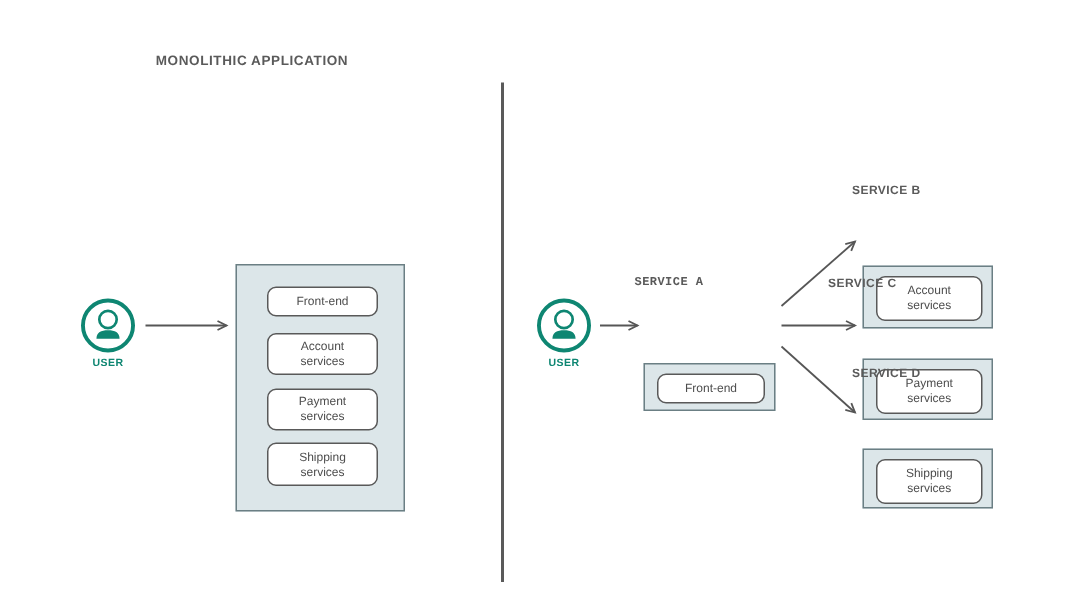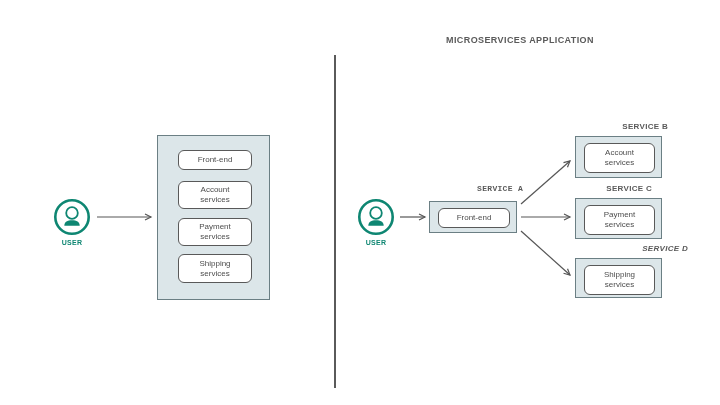--- a/index.html
+++ b/index.html
@@ -35,20 +35,21 @@
   .user-group.right-user { left: 357px; top: 198px; }
   .user-label {
     position: absolute; top: 41px; left: 0; width: 38px;
     text-align: center; font-size: 7px; font-weight: bold;
     letter-spacing: 0.3px; color: var(--teal);
   }
 
   .container-box {
     position: absolute; background: var(--container_fill);
     border: 1px solid var(--container_border);
+    margin-top: 41px;
   }
   .monolith-container { left: 157px; top: 135px; width: 113px; height: 165px; }
   .service-a-container { left: 429px; top: 201px; width: 88px; height: 32px; }
   .service-b-container { left: 575px; top: 136px; width: 87px; height: 42px; }
   .service-c-container { left: 575px; top: 198px; width: 87px; height: 41px; }
   .service-d-container { left: 575px; top: 258px; width: 87px; height: 40px; }
 
   .node {
     position: absolute; background: #ffffff;
     border: 1px solid var(--box_border); border-radius: 6px;
@@ -61,42 +62,42 @@
   .mono-node { left: 20px; width: 74px; }
   .mono-node.n0 { top: 14px;  height: 20px; }
   .mono-node.n1 { top: 45px;  height: 28px; }
   .mono-node.n2 { top: 82px;  height: 28px; }
   .mono-node.n3 { top: 118px; height: 29px; }
 
   .svc-a-node { left: 8px; top: 6px; width: 72px; height: 20px; }
   .svc-node   { left: 8px; top: 6px; width: 71px; height: 30px; }
 
   .service-label {
-    position: absolute; width: 100px; text-align: right;
+    position: absolute; width: 100px; text-align: left;
     font-size: 8px; font-weight: bold; letter-spacing: 0.3px;
     color: var(--title_gray);
   }
   .label-a { left: 423px; top: 184px; font-family: Liberation Mono, monospace; }
   .label-b { left: 568px; top: 122px; }
   .label-c { left: 552px; top: 184px; }
-  .label-d { left: 588px; top: 244px; font-style: italic; }
+  .label-d { left: 568px; top: 244px; }
 
   .arrow-layer { position: absolute; left: 0; top: 0; width: 720px; height: 405px; pointer-events: none; }
   .arrow-layer line { stroke: var(--arrow); stroke-width: 1.2; }
   .arrow-layer marker path { stroke: var(--arrow); }
 
   .user-icon-svg circle { stroke: var(--teal); fill: none; }
   .user-icon-svg path { fill: var(--teal); }
 </style>
 </head>
 <body>
 
 <div class="canvas">
 
-  <div class="panel-title right">MICROSERVICES APPLICATION</div>
+  <div class="panel-title left">MONOLITHIC APPLICATION</div>
 
   <div class="divider"></div>
 
   <div class="user-group left-user">
     <svg class="user-icon-svg" width="38" height="38" viewBox="0 0 38 38">
       <circle cx="19" cy="19" r="16.7" stroke-width="2.6"></circle>
       <circle cx="19" cy="15" r="5.8" stroke-width="1.8"></circle>
       <path d="M11.3,27.8 c0,-4.2 3.1,-5.6 7.7,-5.6 c4.6,0 7.7,1.4 7.7,5.6 z"></path>
     </svg>
     <div class="user-label">USER</div>

